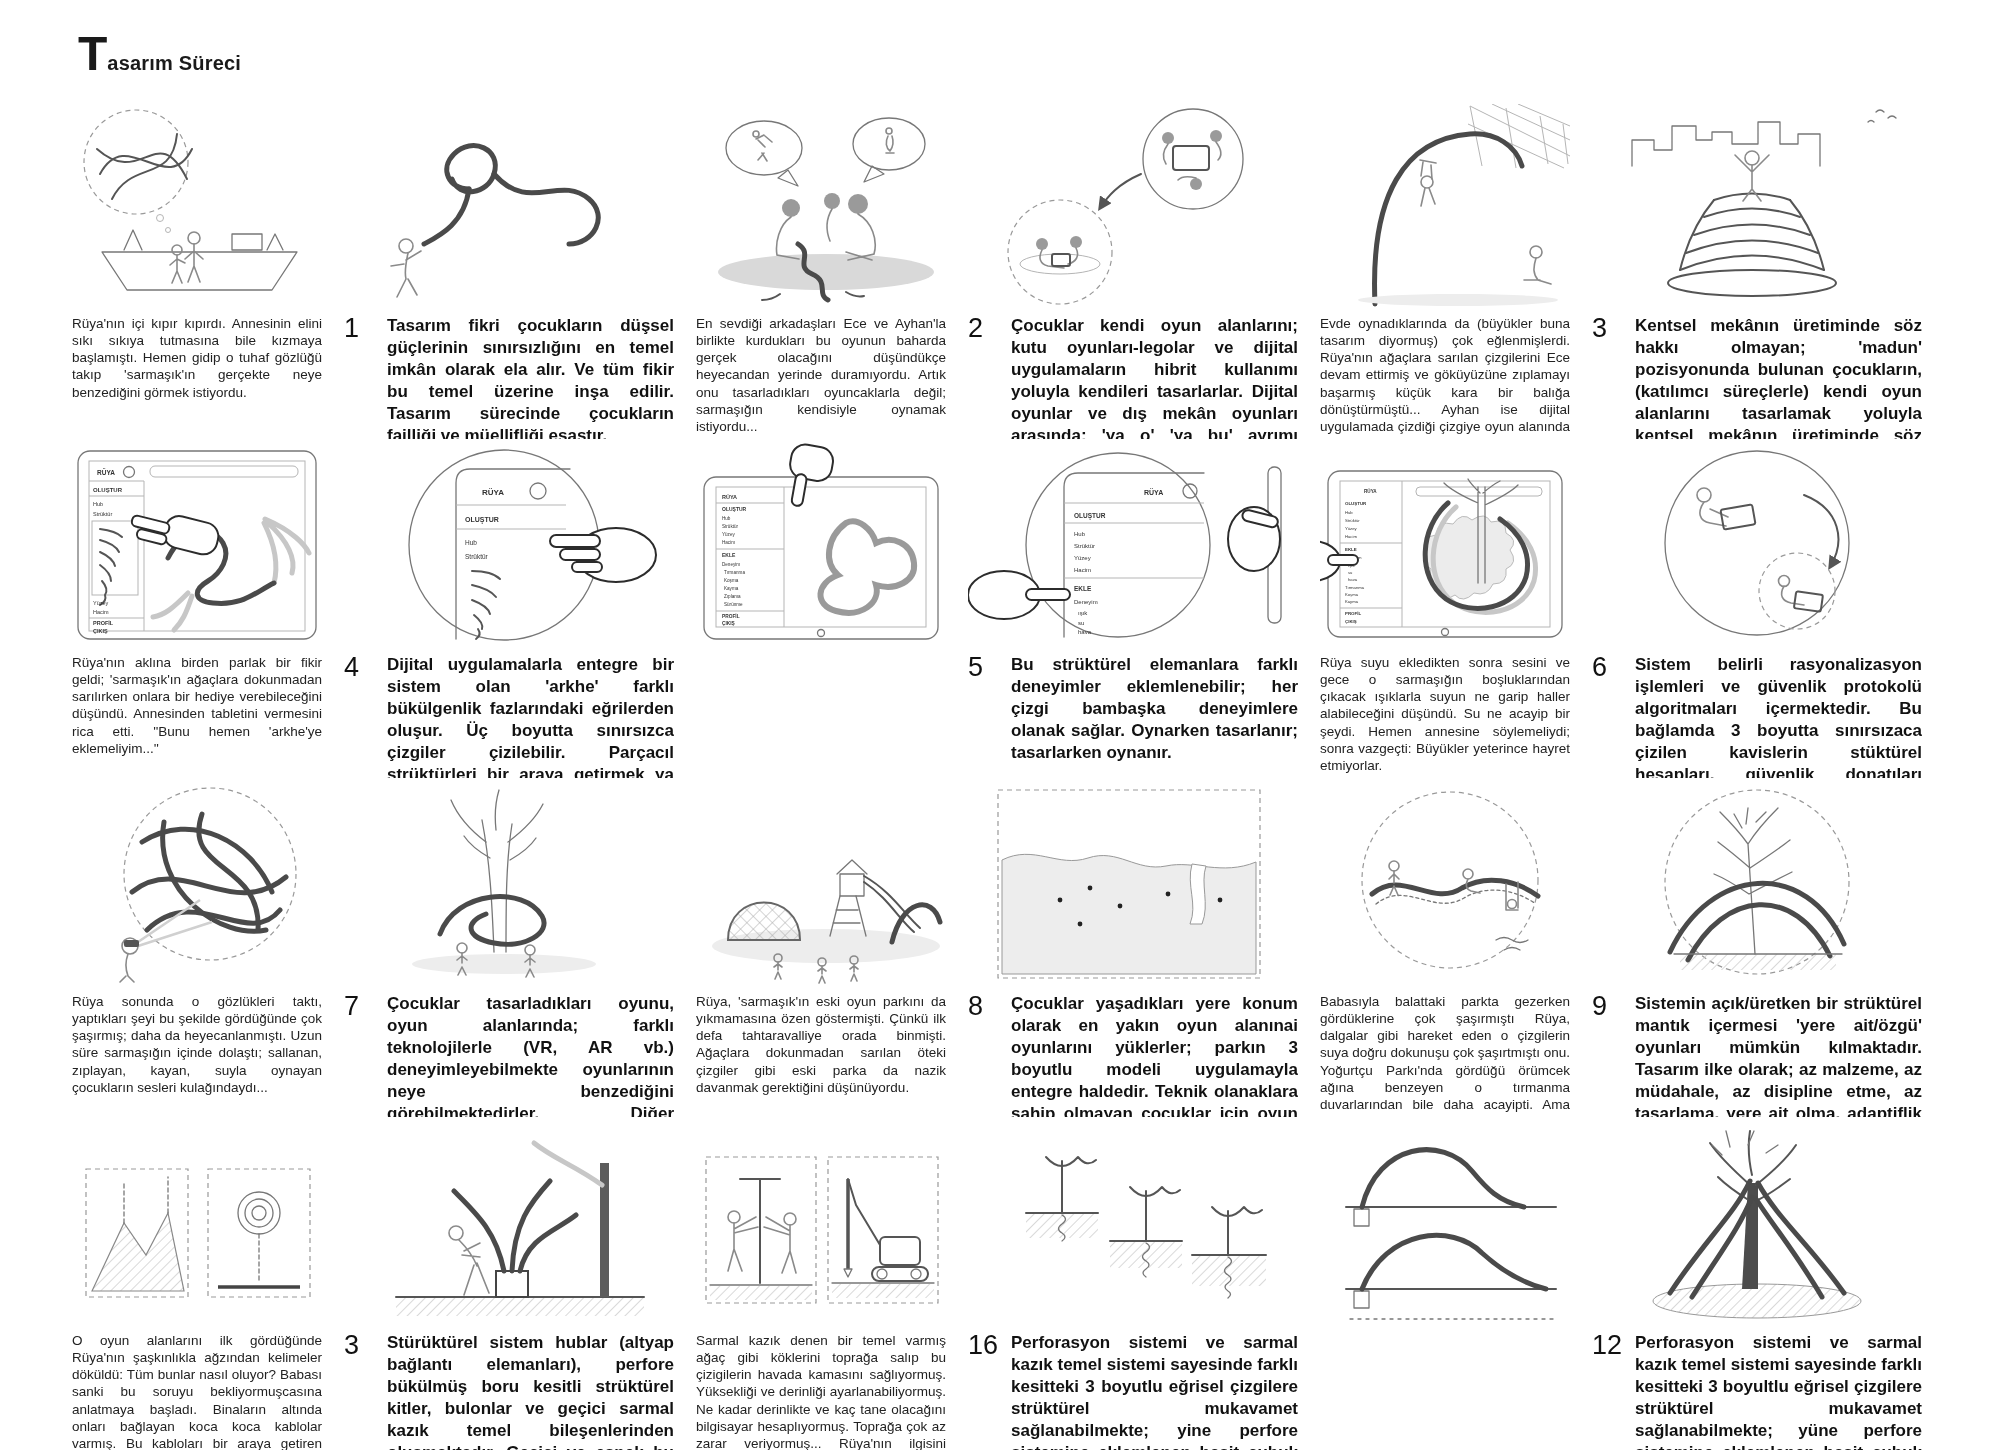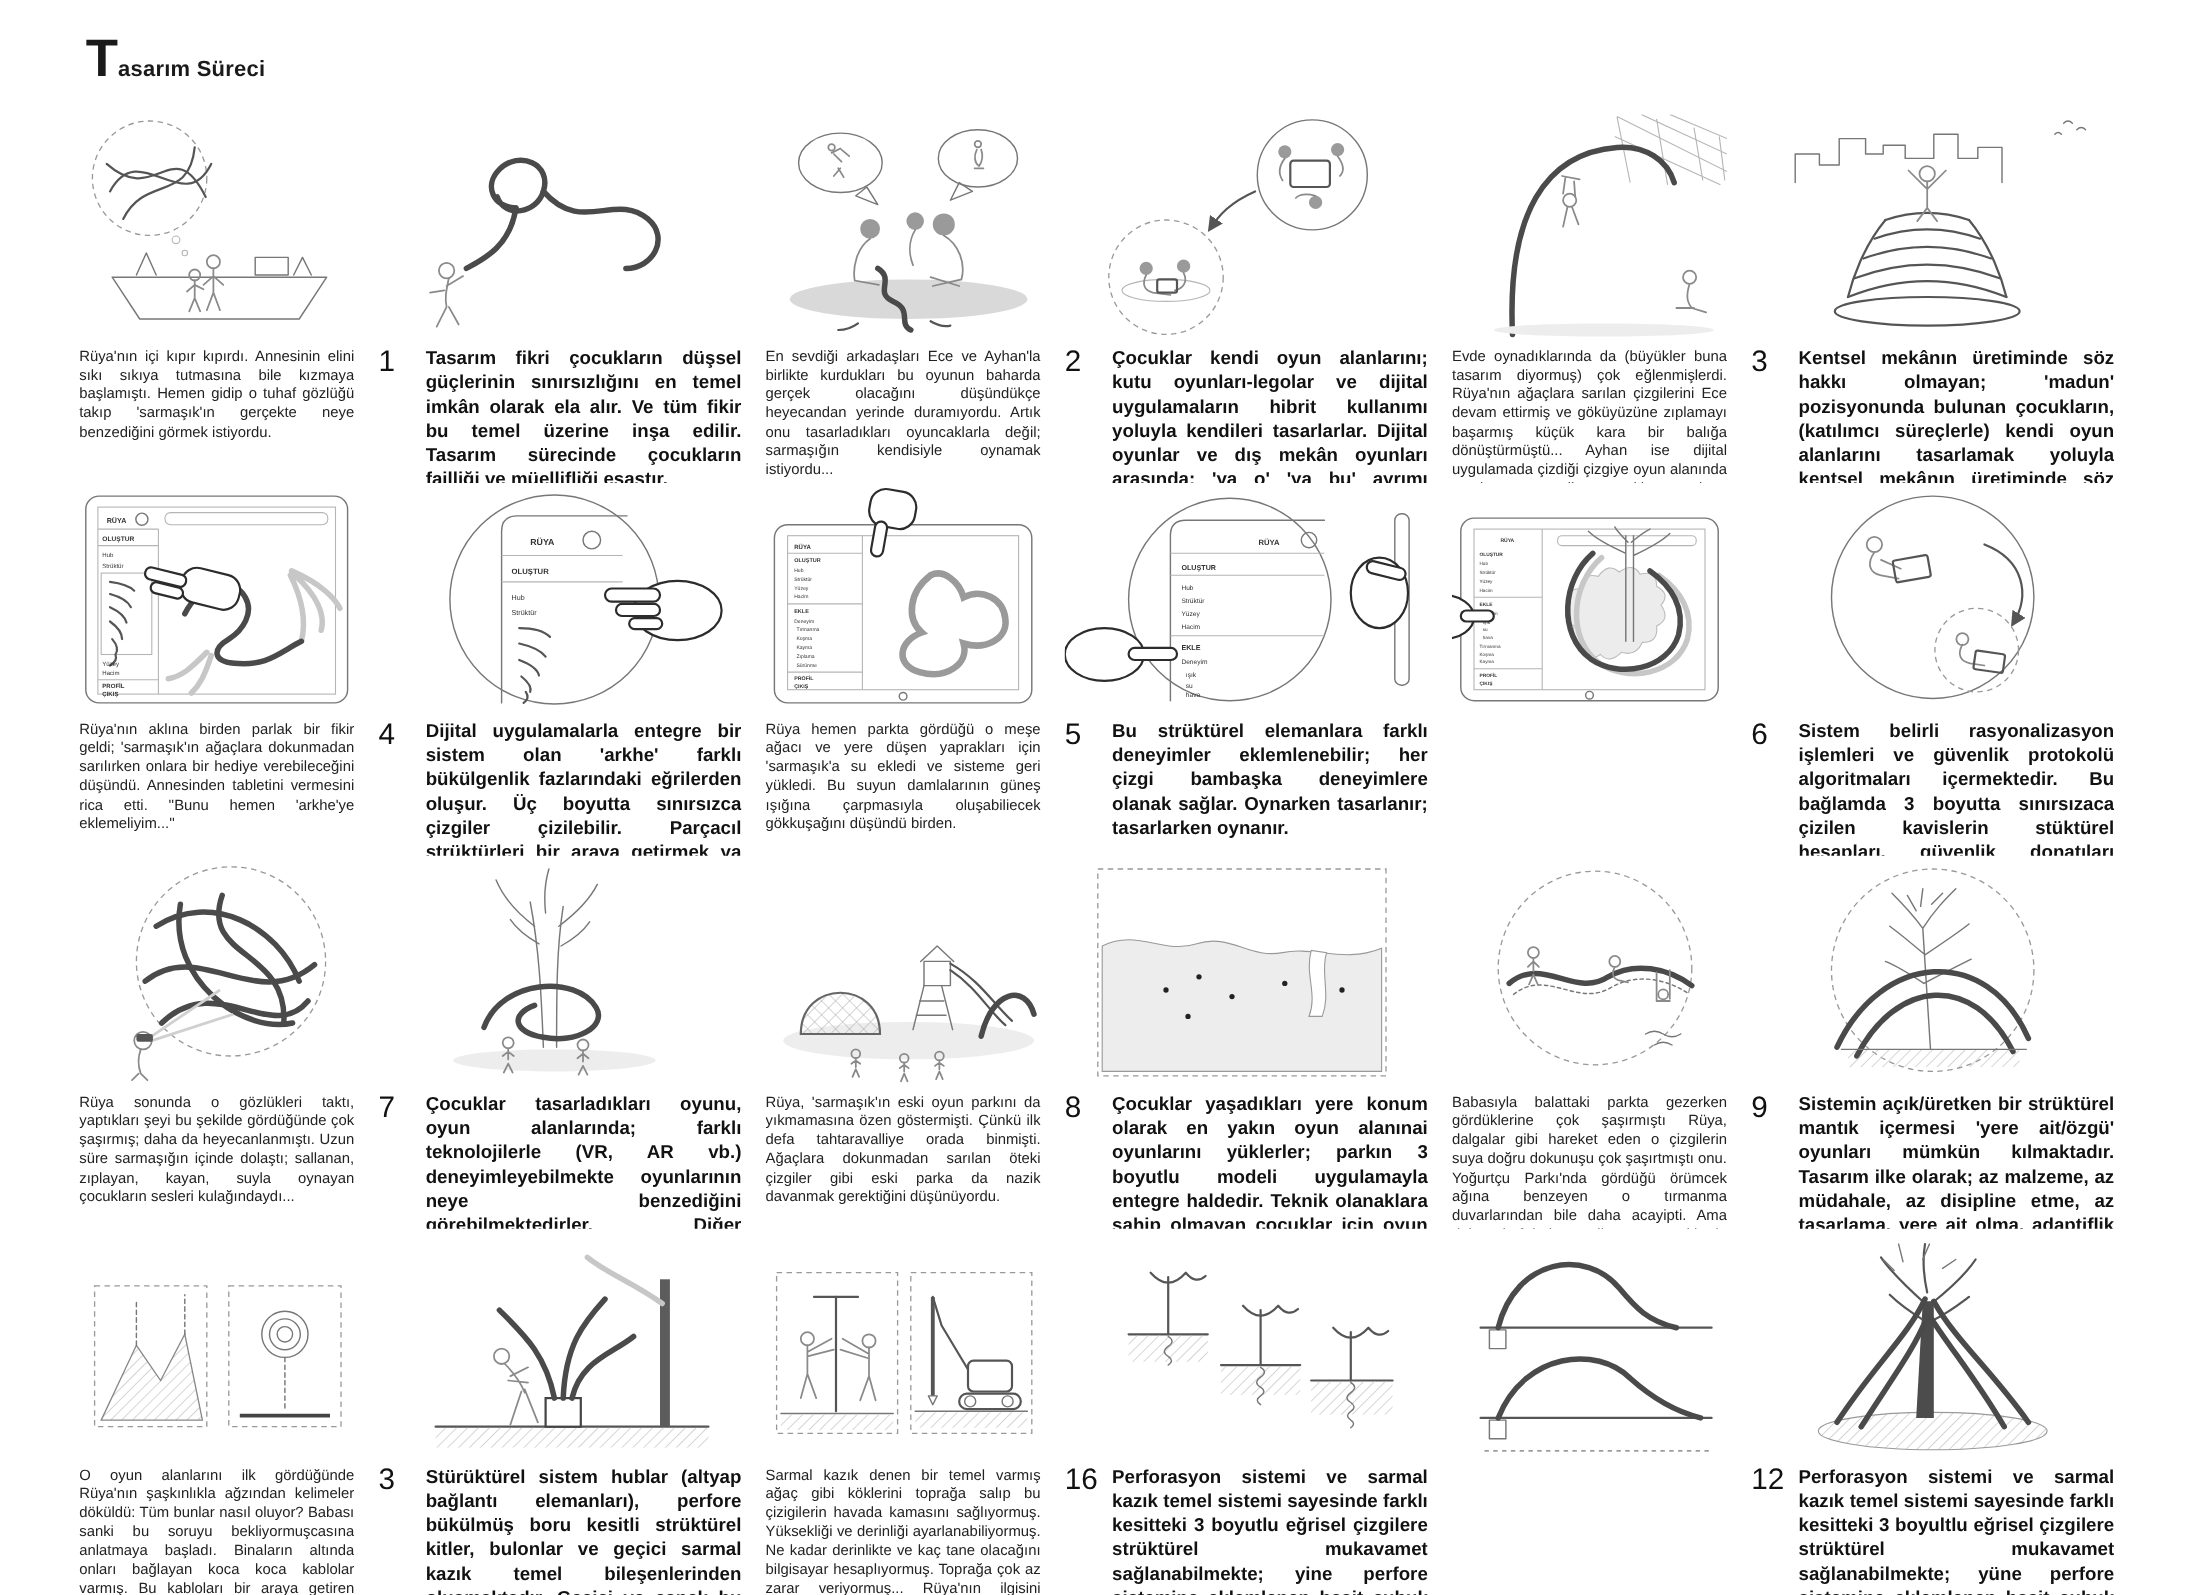--- a/index.html
+++ b/index.html
@@ -290,21 +290,20 @@
             <line x1="20" y1="168" x2="88" y2="168" class="thin-gray"></line>
             <text x="26" y="175" font-size="4.8" font-weight="bold" class="uitext">PROFİL</text>
             <text x="26" y="182" font-size="4.8" font-weight="bold" class="uitext">ÇIKIŞ</text>
             <path fill="none" stroke="#9a9a9a" stroke-width="6" stroke-linecap="round" d="M150,80 C130,95 128,120 142,132 C120,140 118,162 140,168 C165,175 185,160 180,142 C200,148 220,138 218,120 C216,100 196,92 180,100 C176,86 162,74 150,80"></path>
             <g class="hand" transform="rotate(10 110 34)">
               <rect x="92" y="2" width="42" height="34" rx="14"></rect>
               <rect x="100" y="32" width="11" height="32" rx="5.5"></rect>
             </g>
           </svg>
         </div>
-        <div class="story-text">Rüya hemen parkta gördüğü o meşe ağacı ve yere düşen yaprakları için 'sarmaşık'a su ekledi ve sisteme  geri yükledi. Bu suyun damlalarının güneş ışığına çarpmasıyla oluşabiliecek gökkuşağını düşündü birden.</div>
       </div>
 
       <div class="cell">
         <div class="illus">
           <svg width="330" height="202" viewBox="0 0 330 202">
             <circle cx="150" cy="102" r="92" class="sk" stroke="#888" stroke-width="1.6"></circle>
             <path class="sk" stroke="#333" stroke-width="2" d="M96,194 V44 q0,-14 14,-14 h126"></path>
             <text x="176" y="52" font-size="7" font-weight="bold" class="uitext">RÜYA</text>
             <circle class="sk" cx="222" cy="48" r="7"></circle>
             <line x1="96" y1="60" x2="236" y2="60" class="thin-gray"></line>
@@ -370,20 +369,21 @@
               <path class="sk" stroke="#999" d="M158,44 V140 M165,44 V140 M158,60 C140,52 130,46 124,40 M165,62 C182,54 192,48 198,42 M160,50 C154,44 150,40 148,36 M163,50 C170,44 176,40 180,38"></path>
               <path class="lcurve" stroke-width="6" d="M136,64 C108,88 104,138 134,160 C160,178 204,170 214,138 C220,114 208,94 188,80"></path>
               <path class="thick" stroke-width="6" d="M128,60 C100,84 96,134 126,156 C152,174 196,166 206,134 C212,110 200,90 180,76"></path>
             </g>
             <g class="hand">
               <ellipse cx="-8" cy="118" rx="28" ry="20"></ellipse>
               <rect x="8" y="112" width="30" height="10" rx="5"></rect>
             </g>
           </svg>
         </div>
+        <div class="story-text">Rüya suyu ekledikten sonra sesini ve gece o sarmaşığın boşluklarından çıkacak ışıklarla suyun ne garip haller alabileceğini düşündü. Su ne acayip bir şeydi. Hemen annesine söylemeliydi; sonra vazgeçti: Büyükler yeterince hayret etmiyorlar.</div>
       </div>
 
       <div class="cell">
         <div class="illus">
           <svg width="330" height="202" viewBox="0 0 330 202">
             <circle cx="165" cy="100" r="92" class="sk" stroke="#888" stroke-width="1.6"></circle>
             <g>
               <circle class="fig" cx="112" cy="52" r="7"></circle>
               <path class="fig" d="M112,59 c-7,10 -5,19 6,21 l16,3 M118,66 l18,8"></path>
               <rect class="sk2" stroke="#888" x="130" y="64" width="32" height="20" rx="2" transform="rotate(-10 146 74)"></rect>

